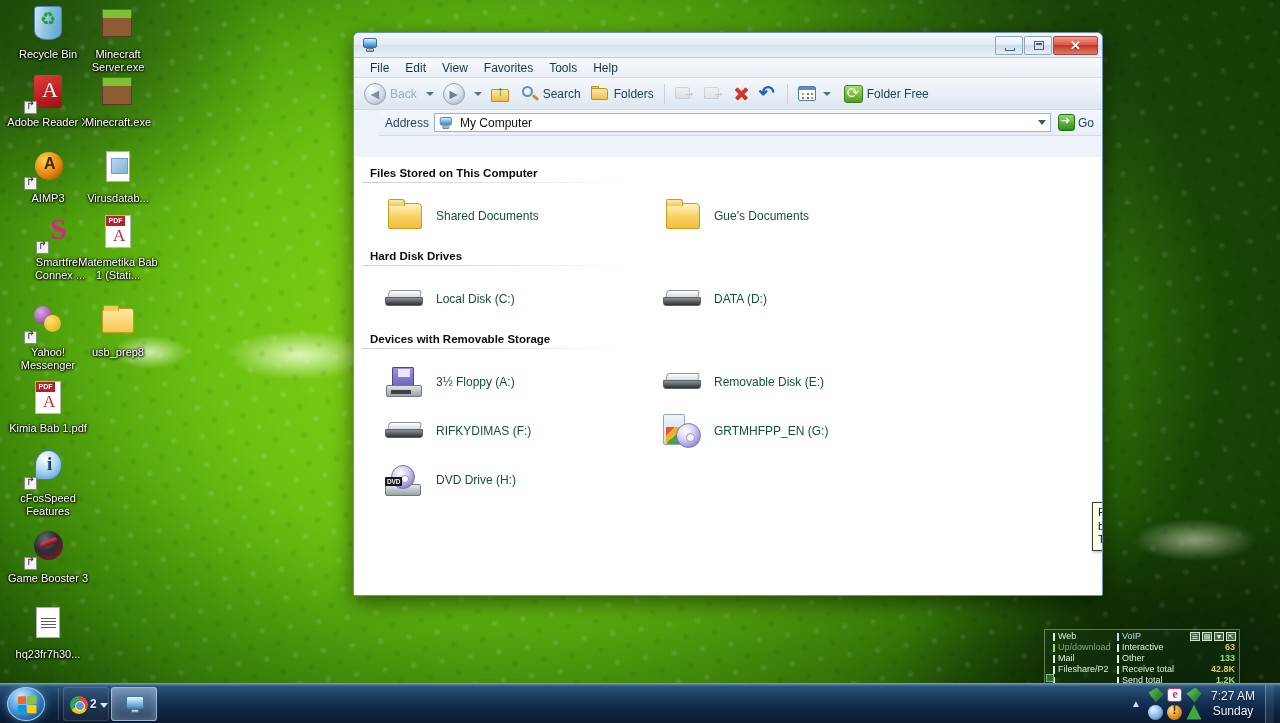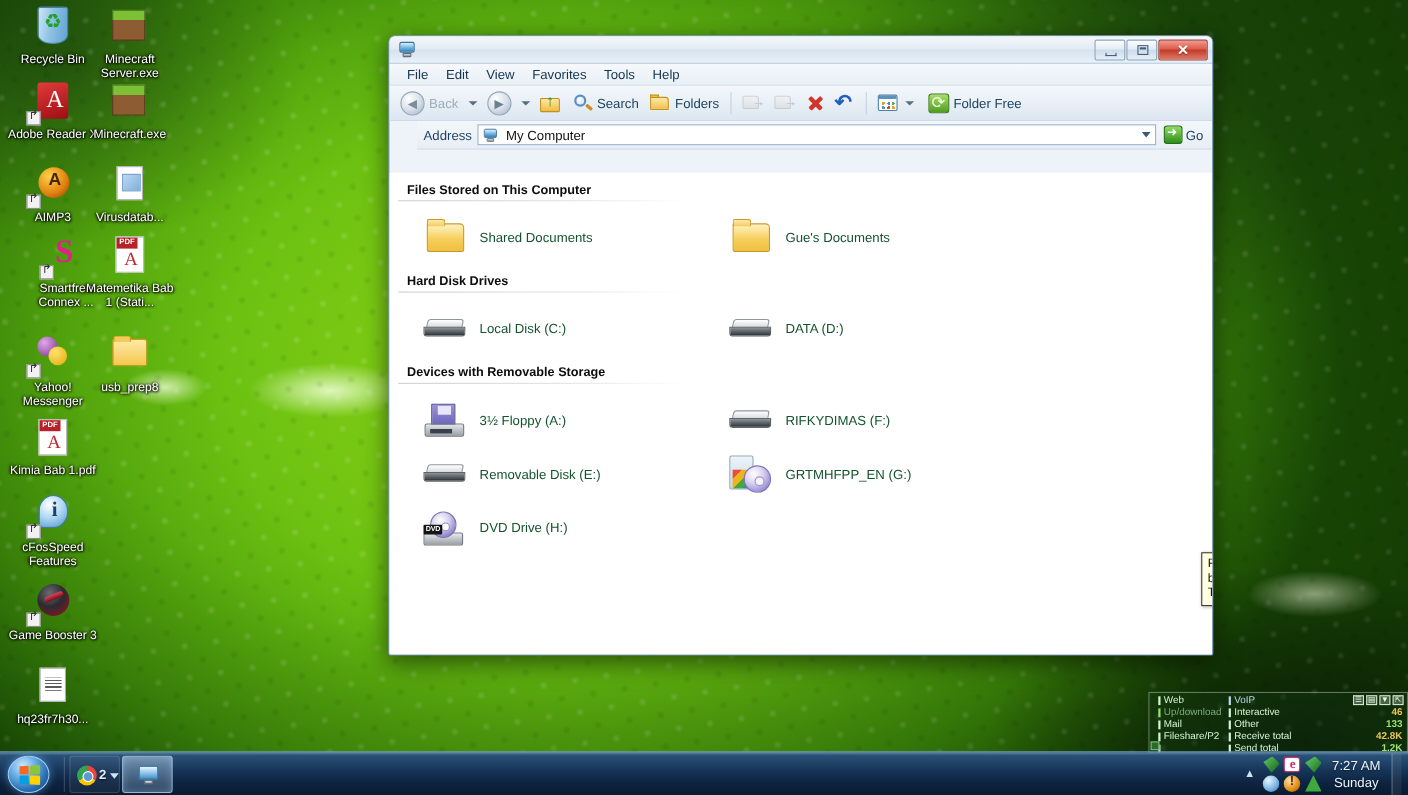--- a/index.html
+++ b/index.html
@@ -312,21 +312,21 @@
 
   #tooltip {
     position:absolute; left:738px; top:469px; width:104px;
     background:#ffffe1; border:1px solid #3a3a3a; padding:3px 5px;
     font-size:11px; color:#111; line-height:13.5px;
     box-shadow: 1px 1px 3px rgba(0,0,0,.35);
   }
 
   
   #cfos {
-    position:absolute; left:1044px; top:629px; width:236px; height:56px;
+    position:absolute; left:1044px; top:629px; width:196px; height:56px;
     border:1px solid rgba(255,255,255,.35);
     background: rgba(20,60,20,.30);
     font-size:9px; color:#d8f3d8; overflow:hidden;
   }
   #cfos .cols { display:flex; height:100%; }
   #cfos .col { padding-top:1px; }
   #cfos .col.c1 { width:72px; padding-left:8px; }
   #cfos .col.c2 { width:80px; }
   #cfos .col.c3 { width:auto; flex:1; text-align:right; padding-right:4px; }
   #cfos .row { height:11px; line-height:11px; white-space:nowrap; display:flex; align-items:center; }
@@ -678,30 +678,30 @@
             </div>
             <div class="itxt">3½ Floppy (A:)</div>
           </div>
           <div class="item">
             <div class="ico-box">
               <span class="hdd">
                 <span class="top"></span>
                 <span class="bot"></span>
               </span>
             </div>
-            <div class="itxt">RIFKYDIMAS (F:)</div>
+            <div class="itxt">Removable Disk (E:)</div>
           </div>
           <div class="item">
             <div class="ico-box">
               <span class="hdd">
                 <span class="top"></span>
                 <span class="bot"></span>
               </span>
             </div>
-            <div class="itxt">Removable Disk (E:)</div>
+            <div class="itxt">RIFKYDIMAS (F:)</div>
           </div>
           <div class="item">
             <div class="ico-box">
               <span class="cdapp">
                 <span class="box"></span>
                 <span class="disc2"></span>
               </span>
             </div>
             <div class="itxt">GRTMHFPP_EN (G:)</div>
           </div>
@@ -767,21 +767,21 @@
           <span class="bar" style="background:#d8f3d8"></span>
           <span style="color: rgb(216, 243, 216);">Receive total</span>
         </div>
         <div class="row">
           <span class="bar" style="background:#d8f3d8"></span>
           <span style="color: rgb(216, 243, 216);">Send total</span>
         </div>
       </div>
     <div class="col c3">
         <div class="row"></div>
-        <div class="row val" style="justify-content: flex-end; color: rgb(232, 196, 90);">46</div>
+        <div class="row val" style="justify-content: flex-end; color: rgb(232, 196, 90);">63</div>
         <div class="row val" style="justify-content: flex-end; color: rgb(159, 224, 112);">133</div>
         <div class="row val" style="justify-content: flex-end; color: rgb(232, 196, 90);">42.8K</div>
         <div class="row val" style="justify-content: flex-end; color: rgb(159, 224, 112);">1.2K</div>
       </div>
   </div>
   <div class="cfbtns">
     <div class="cfbtn">☰</div>
     <div class="cfbtn">▤</div>
     <div class="cfbtn">▼</div>
     <div class="cfbtn">⇱</div>

